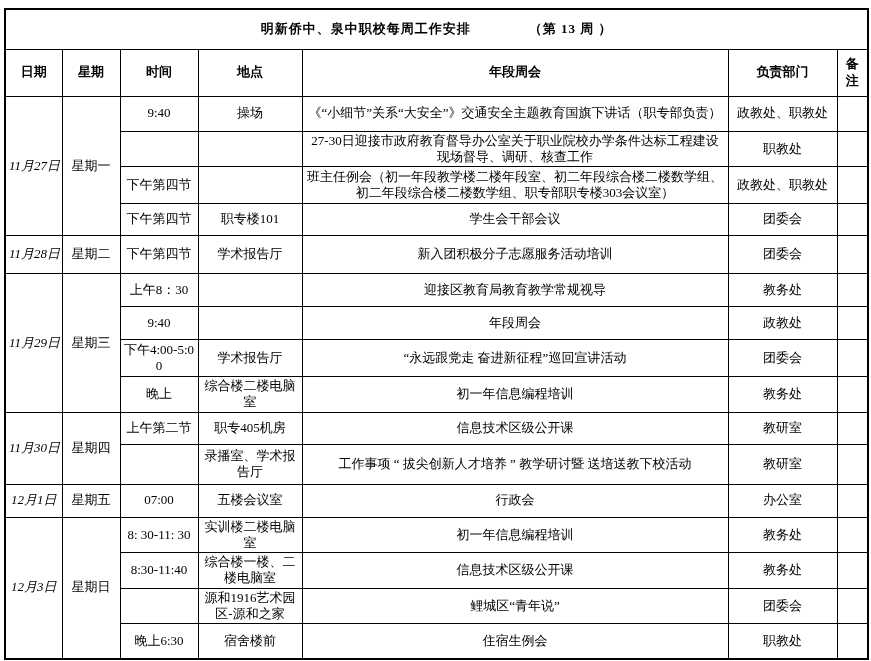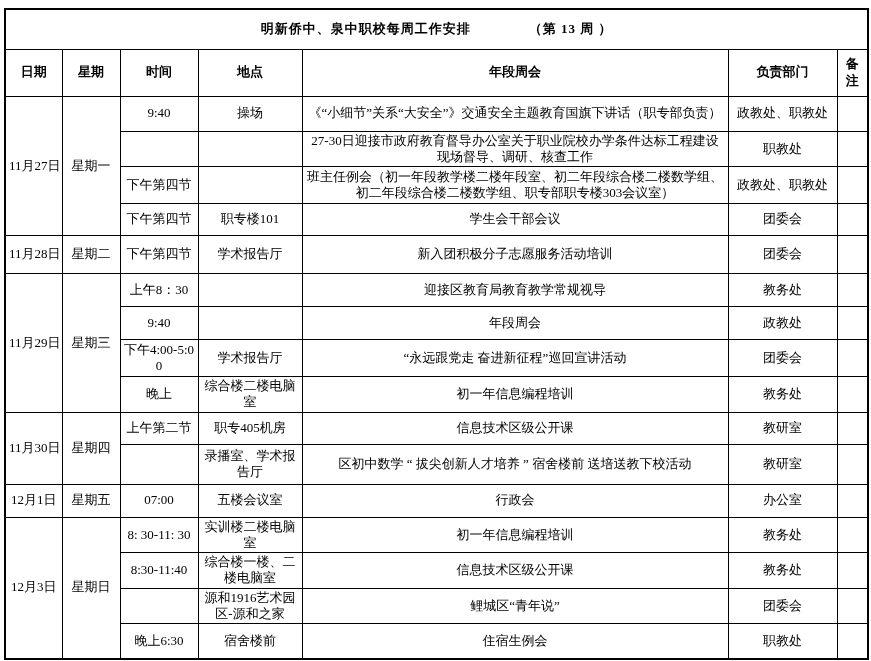--- a/index.html
+++ b/index.html
@@ -26,21 +26,21 @@
     word-break: break-all;
   }
   td.title-cell {
     font-size: 17px;
     font-weight: bold;
     letter-spacing: 1px;
     margin-left: 36px;
   }
   td.title-cell .week { margin-left: 58px; }
   td.th { font-weight: bold; font-size: 14px; }
-  td.datec { font-size: 12.5px; white-space: nowrap; }
+  td.datec { font-size: 12.5px; white-space: nowrap; font-style: italic; }
   td.sm { font-size: 10.5px; line-height: 1.3; }
   td.nw { white-space: nowrap; }
 </style>
 </head>
 <body>
 
 <div class="page">
   <table class="schedule">
     <colgroup>
       <col style="width:57px">
@@ -142,21 +142,21 @@
         <td class="nw" rowspan="2">星期四</td>
         <td>上午第二节</td>
         <td>职专405机房</td>
         <td>信息技术区级公开课</td>
         <td>教研室</td>
         <td></td>
       </tr>
       <tr style="height:40px">
         <td></td>
         <td>录播室、学术报告厅</td>
-        <td>区初中数学 “ 拔尖创新人才培养 ” 宿舍楼前 送培送教下校活动</td>
+        <td>工作事项 “ 拔尖创新人才培养 ” 教学研讨暨 送培送教下校活动</td>
         <td>教研室</td>
         <td></td>
       </tr>
 
       <tr style="height:33px">
         <td class="datec">12月1日</td>
         <td class="nw">星期五</td>
         <td>07:00</td>
         <td>五楼会议室</td>
         <td>行政会</td>

